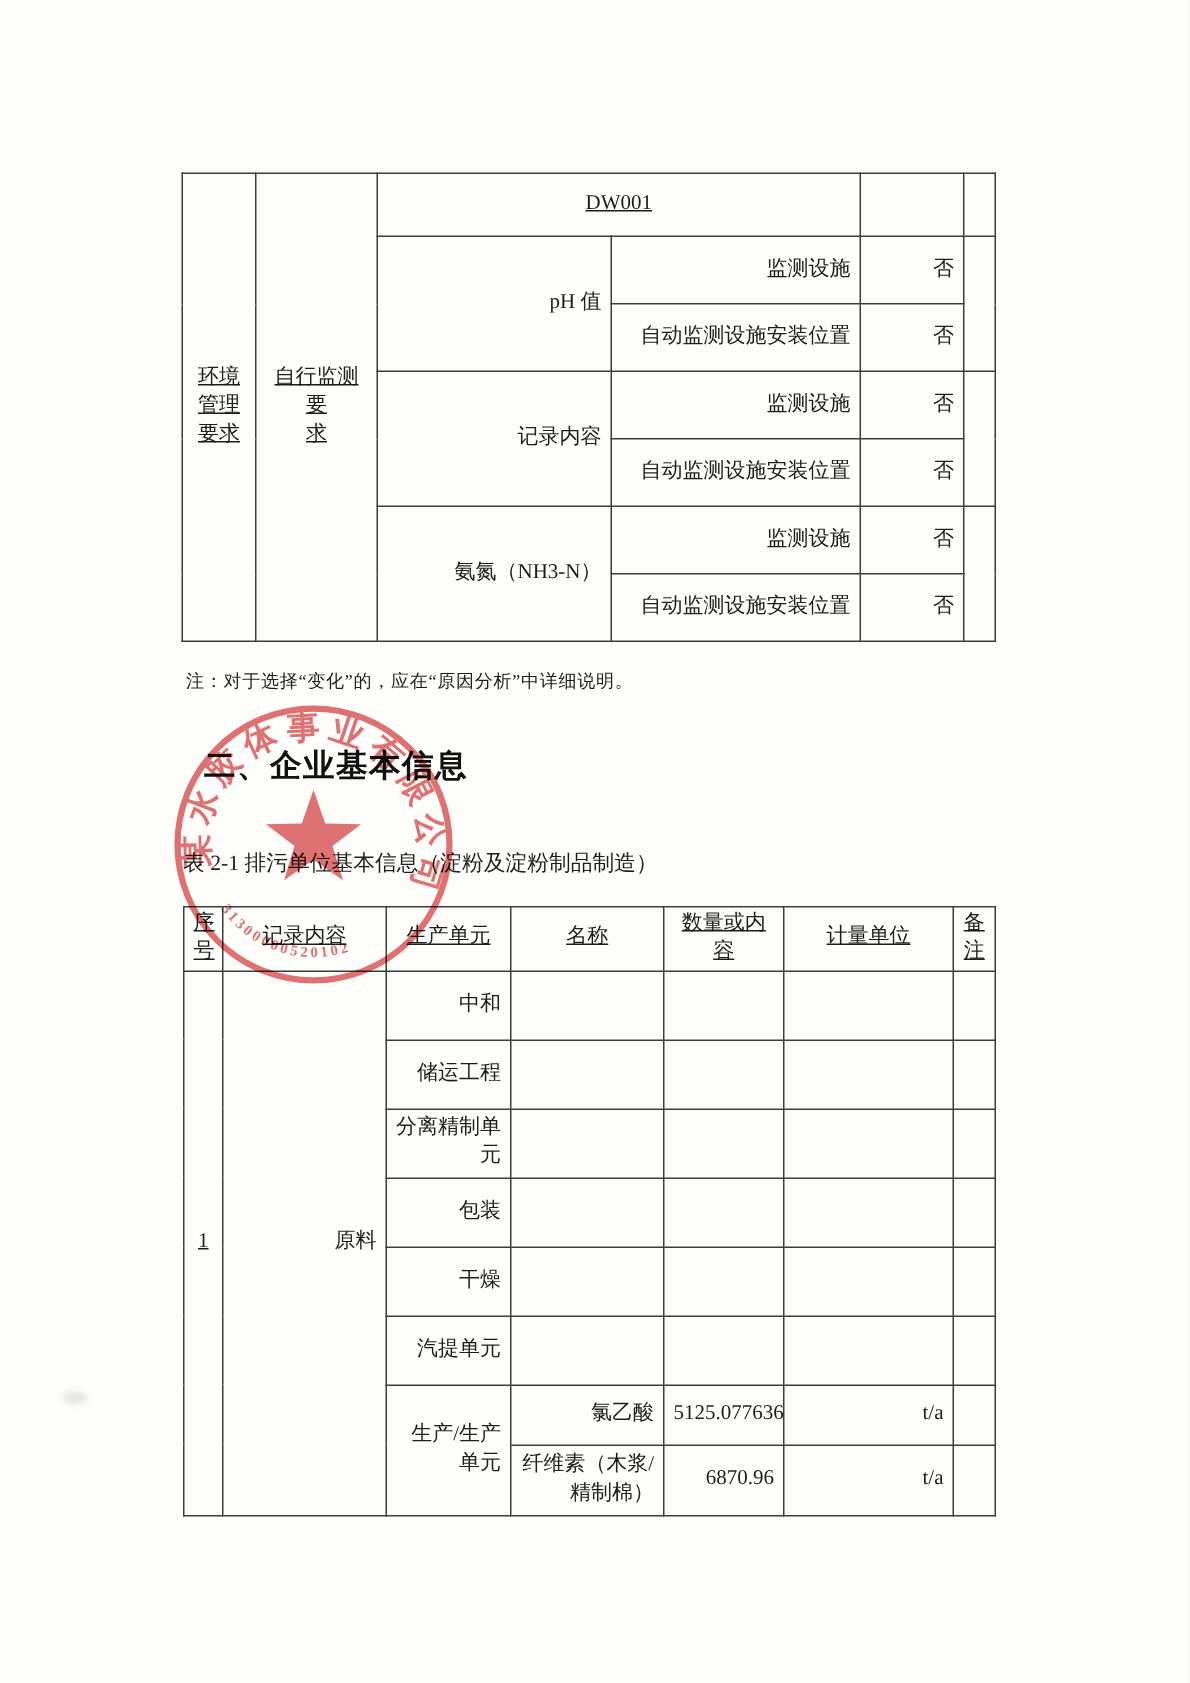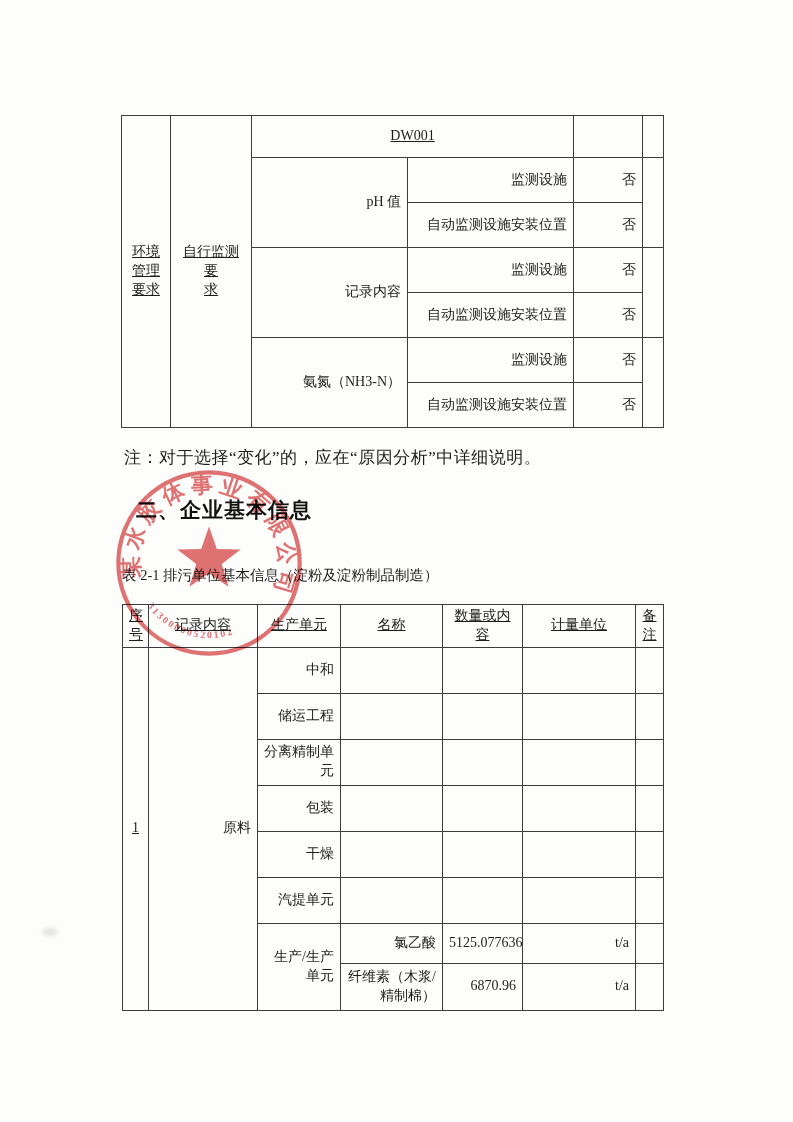--- a/index.html
+++ b/index.html
@@ -35,21 +35,21 @@
   .ctr{text-align:center;text-decoration:underline;}
   .lft{text-align:right;}
   .pre{white-space:pre-line;margin-left:48px;}
   .r42{height:42px;}
   .r45{height:45px;}
   .r46{height:46px;}
   .r40{height:40px;}
   .r47{height:47px;}
   .note{
     position:absolute;left:124px;top:446px;width:520px;
-    font-size:17px;letter-spacing:.5px;
+    font-size:12px;letter-spacing:.5px;
   }
   .heading{
     position:absolute;left:124px;top:484px;
     font-family:"Liberation Sans", sans-serif;
     font-size:21px;font-weight:bold;color:#111;
     letter-spacing:1px;margin:12px;
   }
   .caption{
     position:absolute;left:122px;top:566px;width:520px;
     font-size:14.5px;

